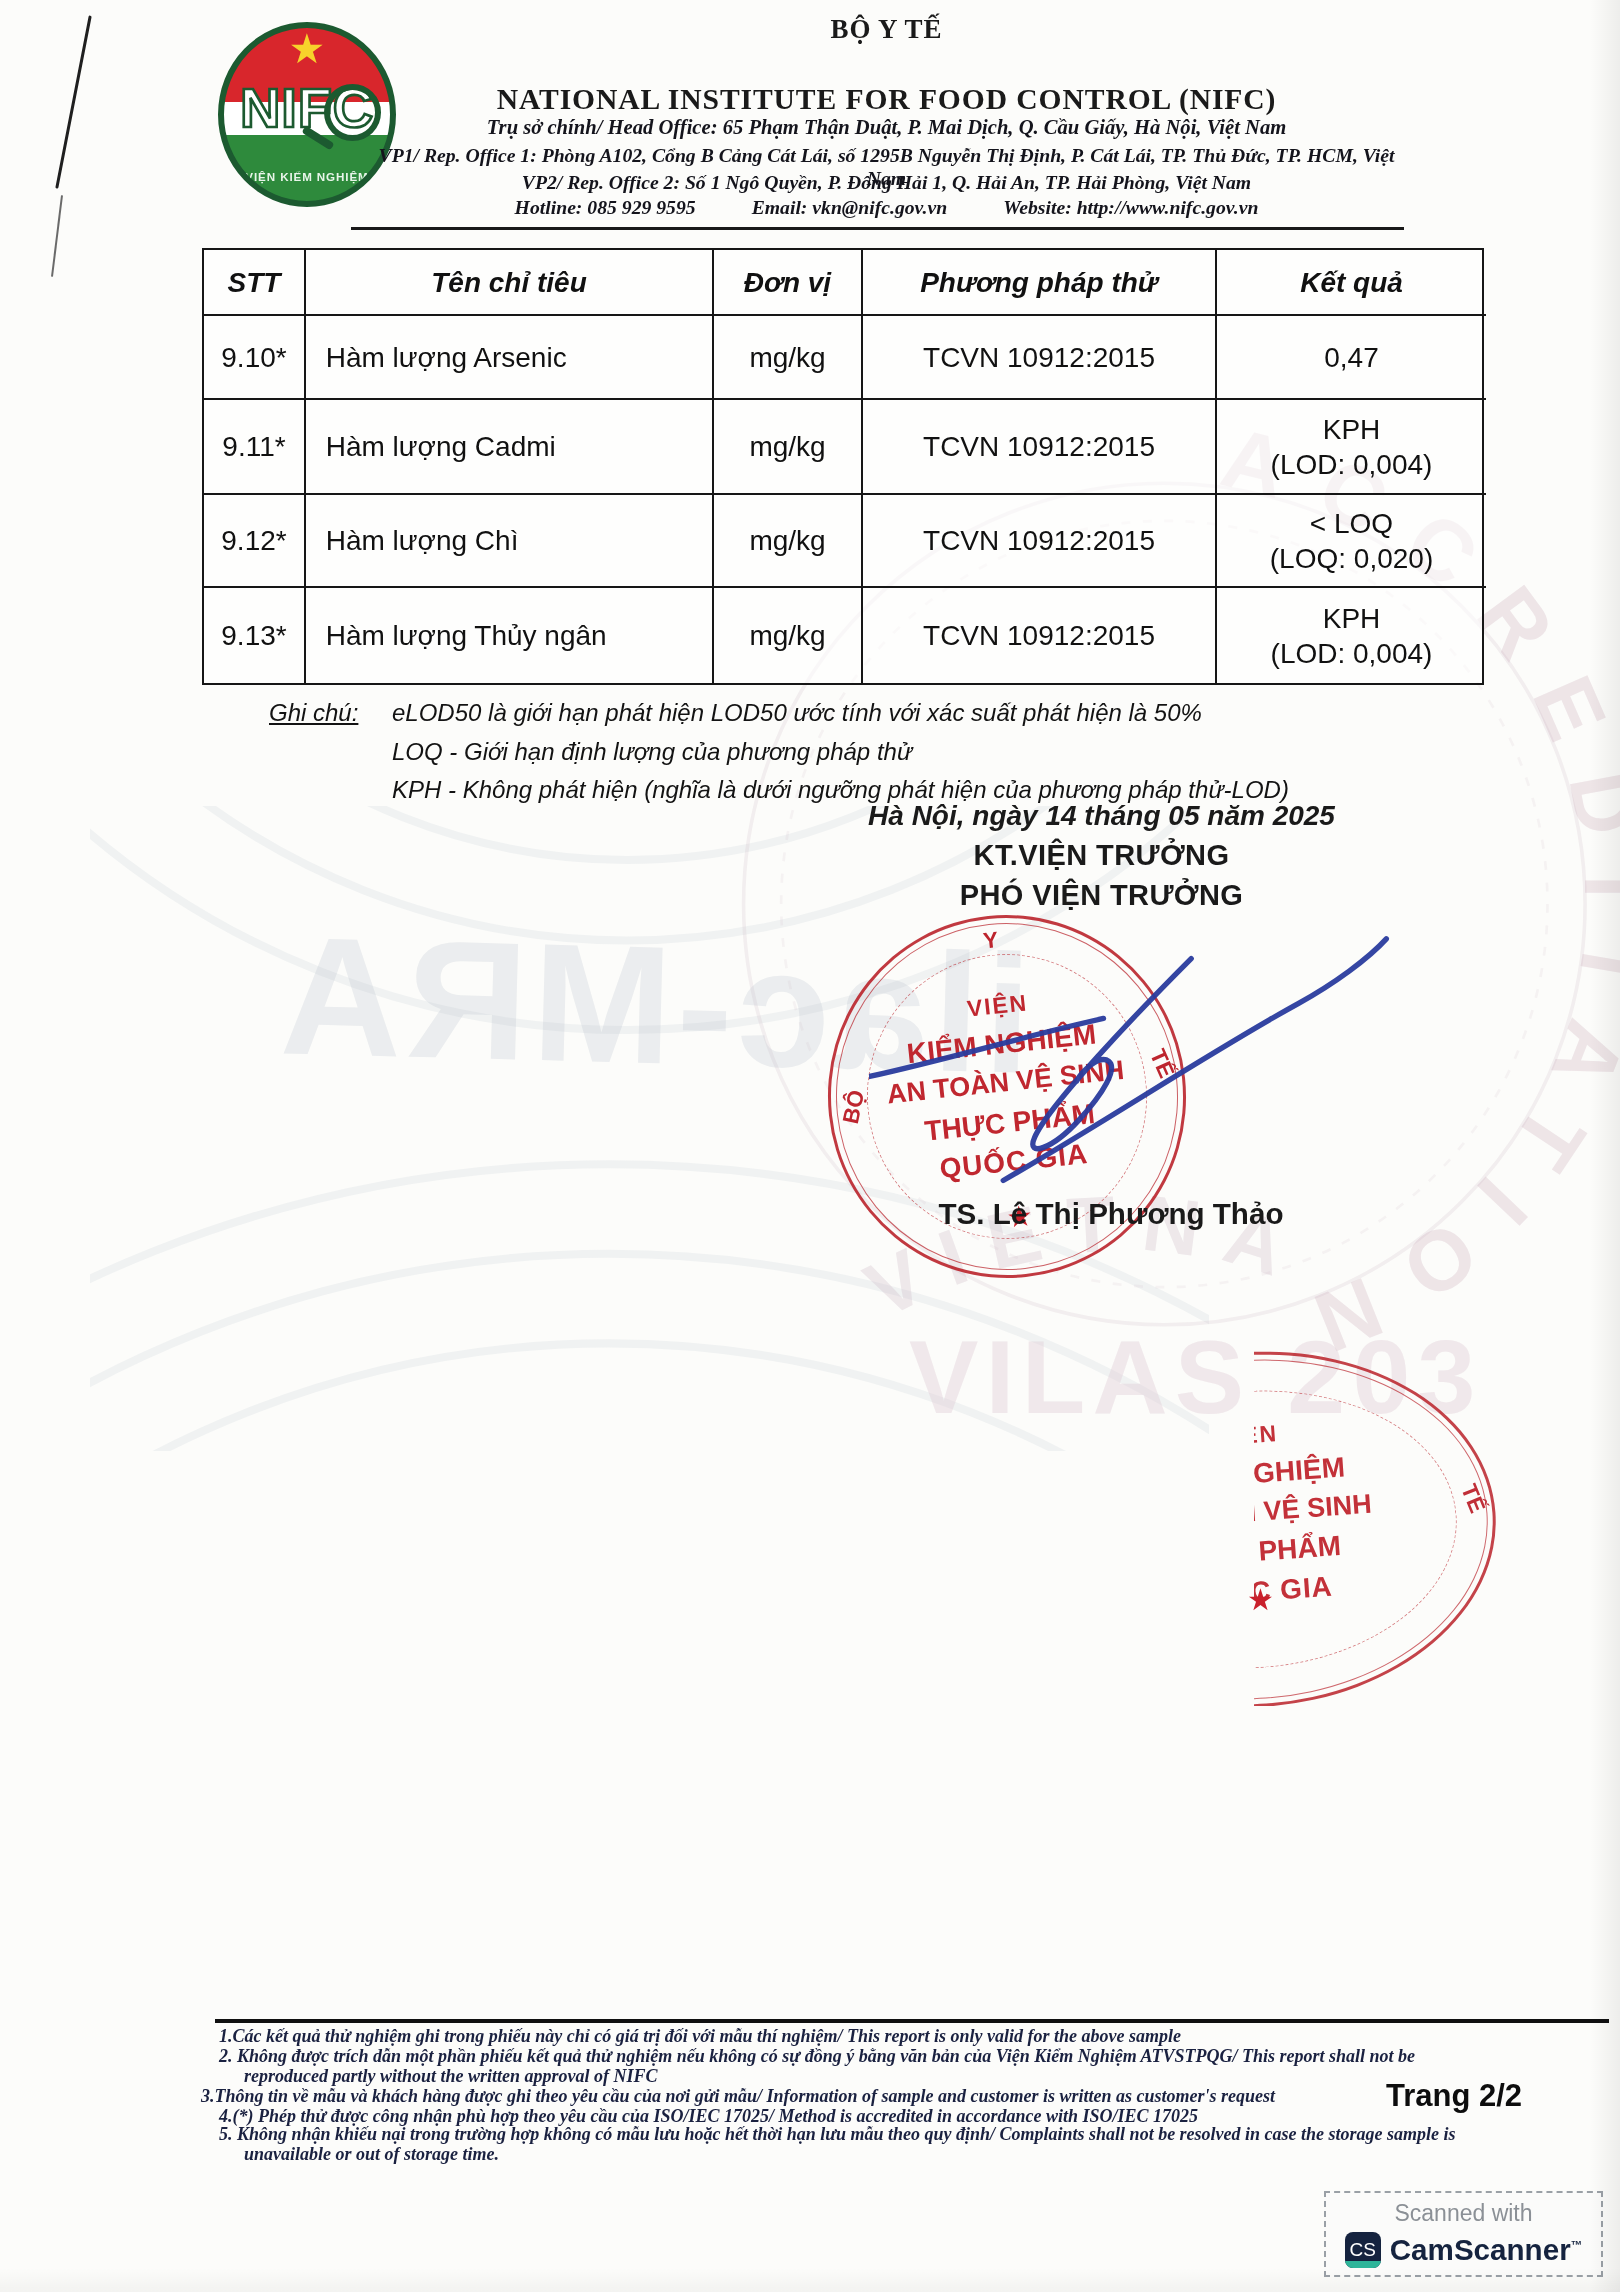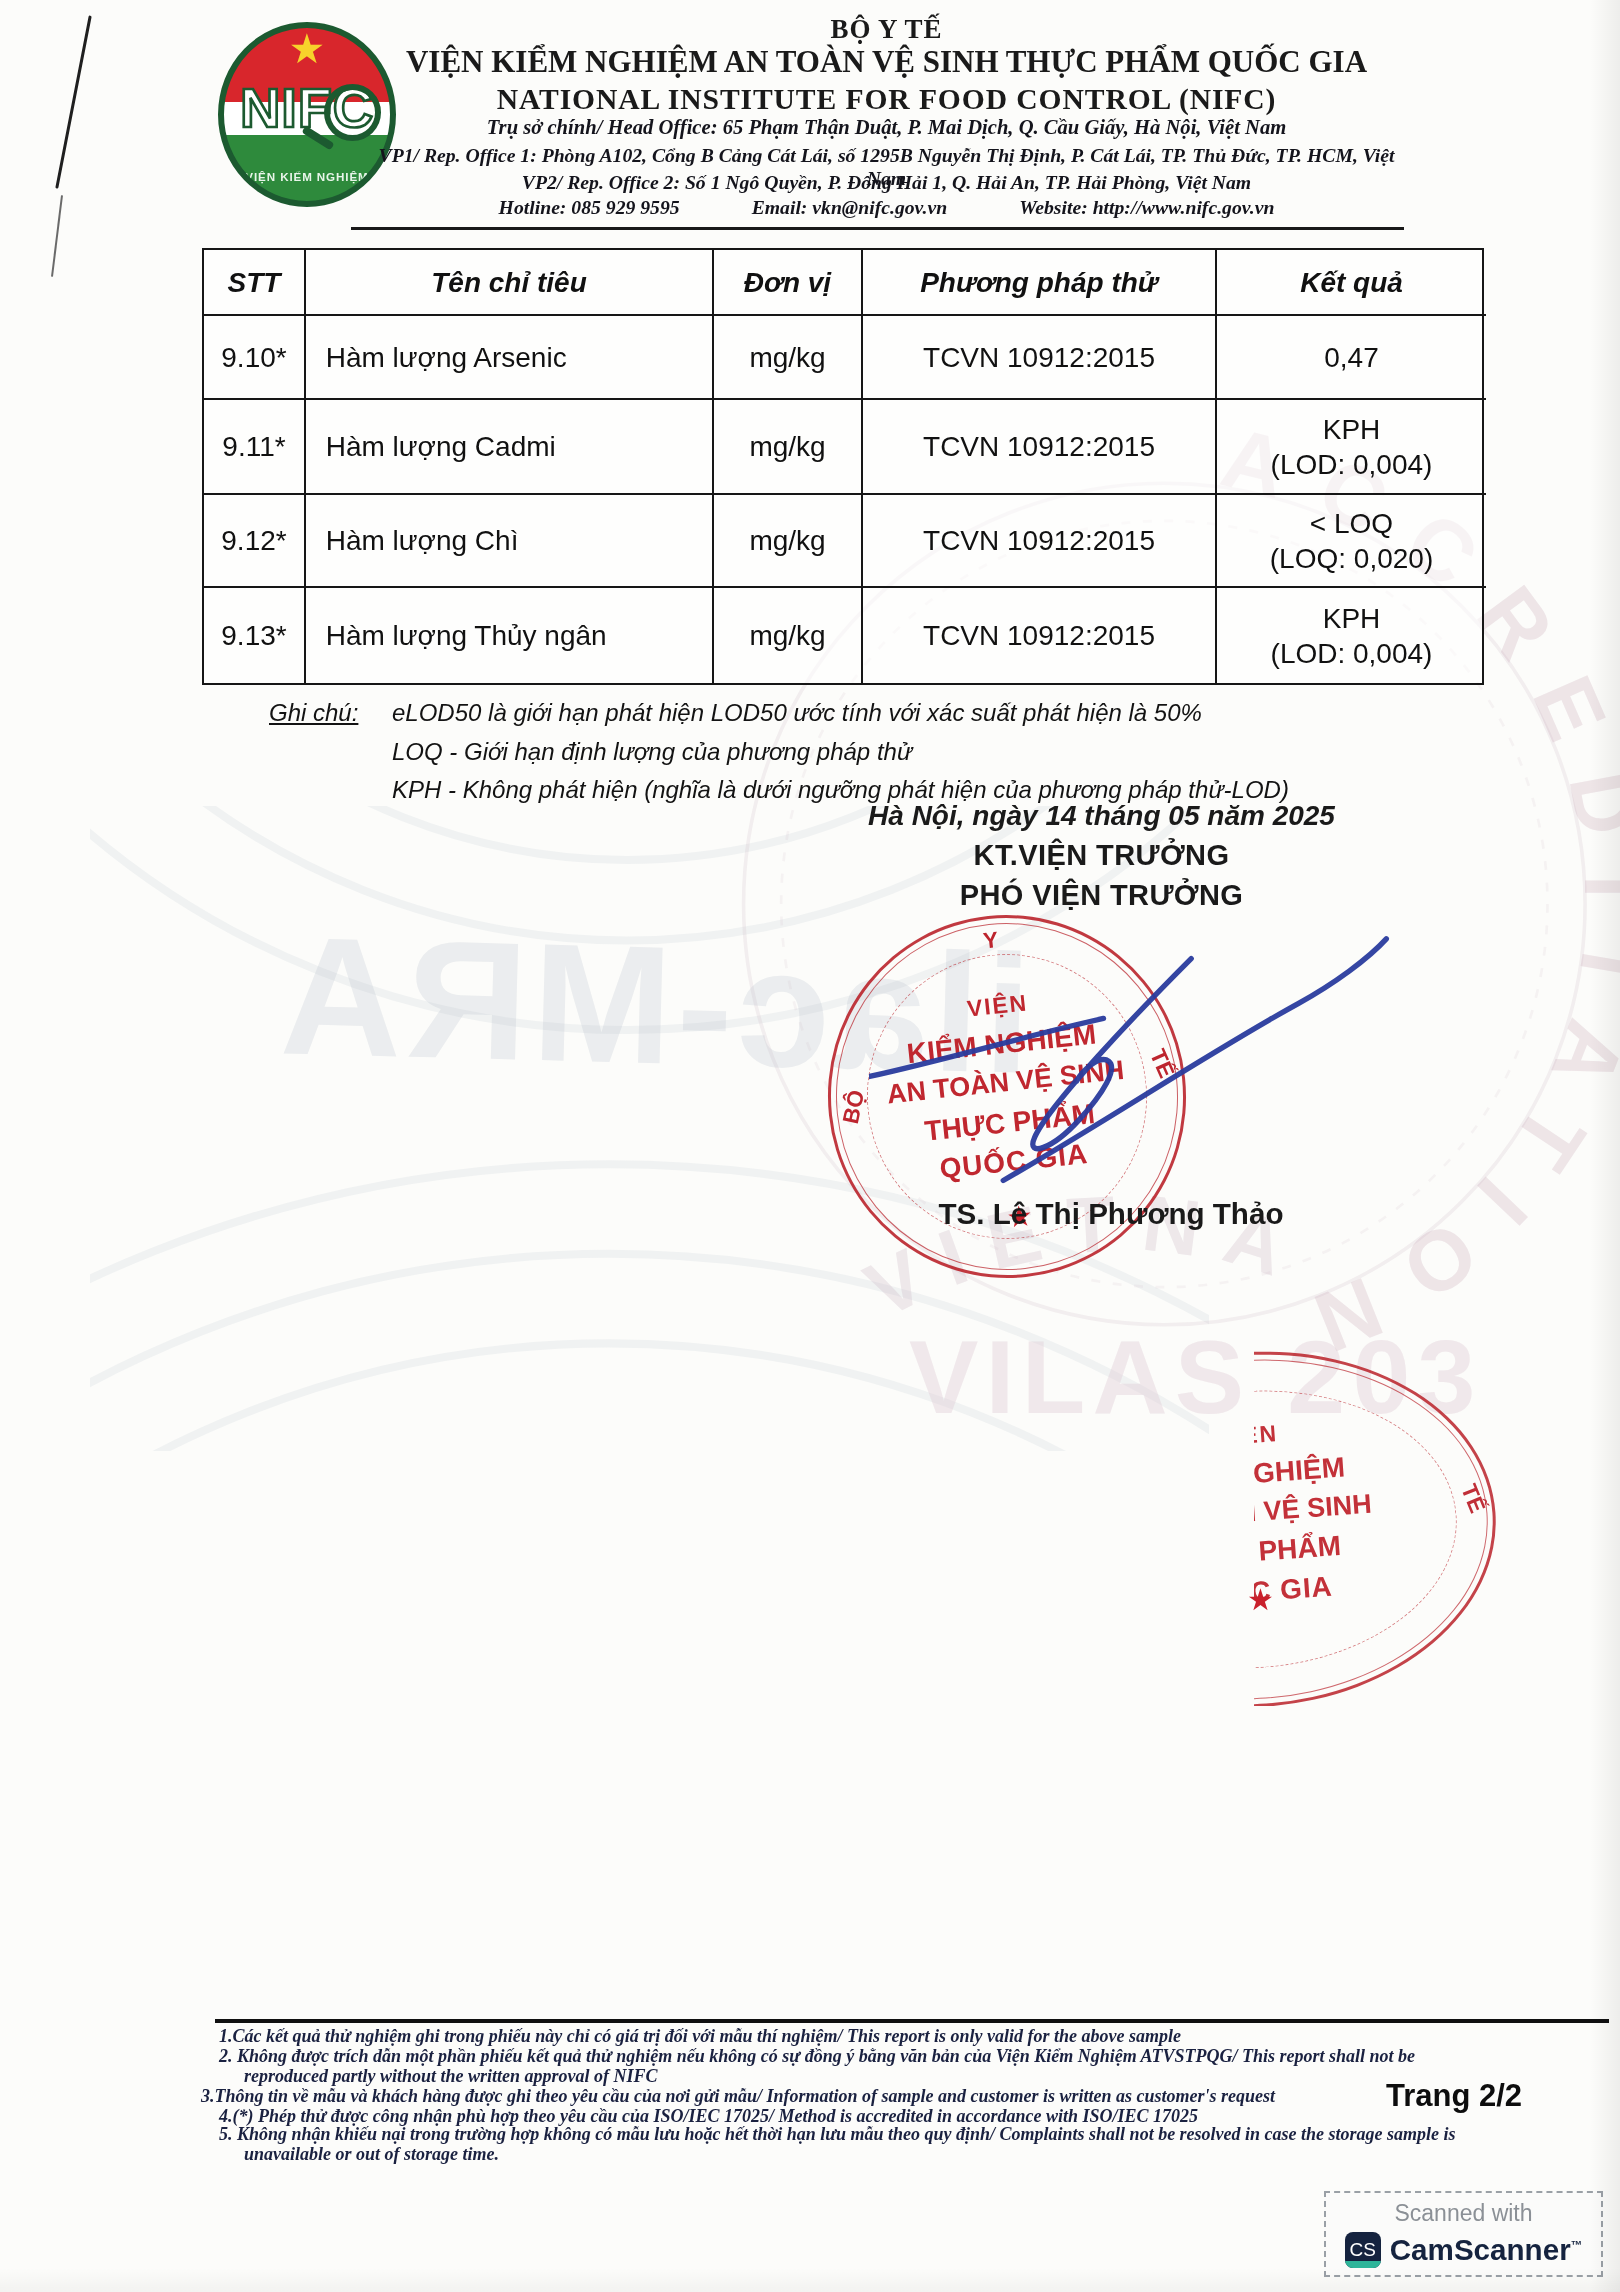--- a/index.html
+++ b/index.html
@@ -38,21 +38,21 @@
     font-size:11.6px;font-weight:700;color:#e9f5ea;letter-spacing:0.9px;}
   .hdr{left:358px;top:14.3px;width:1057px;height:233px;text-align:center;
     font-family:"Liberation Serif",serif;}
   .hdr .ministry{position:absolute;top:0;width:100%;font-size:27px;font-weight:700;letter-spacing:0.9px;}
   .hdr .inst-vi{position:absolute;top:30px;width:100%;font-size:31px;font-weight:700;}
   .hdr .inst-en{position:absolute;top:69px;width:100%;font-size:29.6px;font-weight:700;letter-spacing:0.9px;}
   .hdr .addr{position:absolute;width:100%;font-size:19.7px;font-style:italic;font-weight:600;color:#14141c;}
   .a1{top:102px;font-size:20.6px!important;}
   .a2{top:130px;}
   .a3{top:157px;}
-  .contact{position:absolute;top:182px;width:100%;display:flex;justify-content:center;gap:72px;
+  .contact{position:absolute;top:182px;width:100%;display:flex;justify-content:center;gap:56px;
     font-size:19.7px;font-style:italic;font-weight:600;color:#14141c;}
   .hdr-rule{position:absolute;top:213px;left:-7.2px;width:1053px;height:2.7px;background:#191919;}
   
   .rtable{left:202px;top:248px;width:1282px;display:grid;
     grid-template-columns:102px 408px 149px 354px 269px;
     grid-template-rows:66px 84px 95px 93px 95px;
     border:2.7px solid #161616;box-sizing:border-box;background:rgba(255,255,255,.55);}
   .cell{border-right:2.7px solid #161616;border-bottom:2.7px solid #161616;
     display:flex;align-items:center;justify-content:center;
     font-size:28px;line-height:1.25;text-align:center;box-sizing:border-box;color:#111;}
@@ -166,21 +166,20 @@
   <div class="abs logo">
     <div class="logo-star">★</div>
     <div class="logo-nifc">NIFC</div>
     <div class="logo-lens"></div>
     <div class="logo-handle"></div>
     <div class="logo-sub">VIỆN KIỂM NGHIỆM</div>
   </div>
 
   <div class="abs hdr" style="z-index:2;">
     <div class="ministry">BỘ Y TẾ</div>
-    <div class="inst-vi">VIỆN KIỂM NGHIỆM AN TOÀN VỆ SINH THỰC PHẨM QUỐC GIA</div>
     <div class="inst-en">NATIONAL INSTITUTE FOR FOOD CONTROL (NIFC)</div>
     <div class="addr a1">Trụ sở chính/ Head Office: 65 Phạm Thận Duật, P. Mai Dịch, Q. Cầu Giấy, Hà Nội, Việt Nam</div>
     <div class="addr a2">VP1/ Rep. Office 1: Phòng A102, Cổng B Cảng Cát Lái, số 1295B Nguyễn Thị Định, P. Cát Lái, TP. Thủ Đức, TP. HCM, Việt Nam</div>
     <div class="addr a3">VP2/ Rep. Office 2: Số 1 Ngô Quyền, P. Đông Hải 1, Q. Hải An, TP. Hải Phòng, Việt Nam</div>
     <div class="contact">
       <span>Hotline: 085 929 9595</span>
       <span>Email: vkn@nifc.gov.vn</span>
       <span>Website: http://www.nifc.gov.vn</span>
     </div>
     <div class="hdr-rule"></div>

